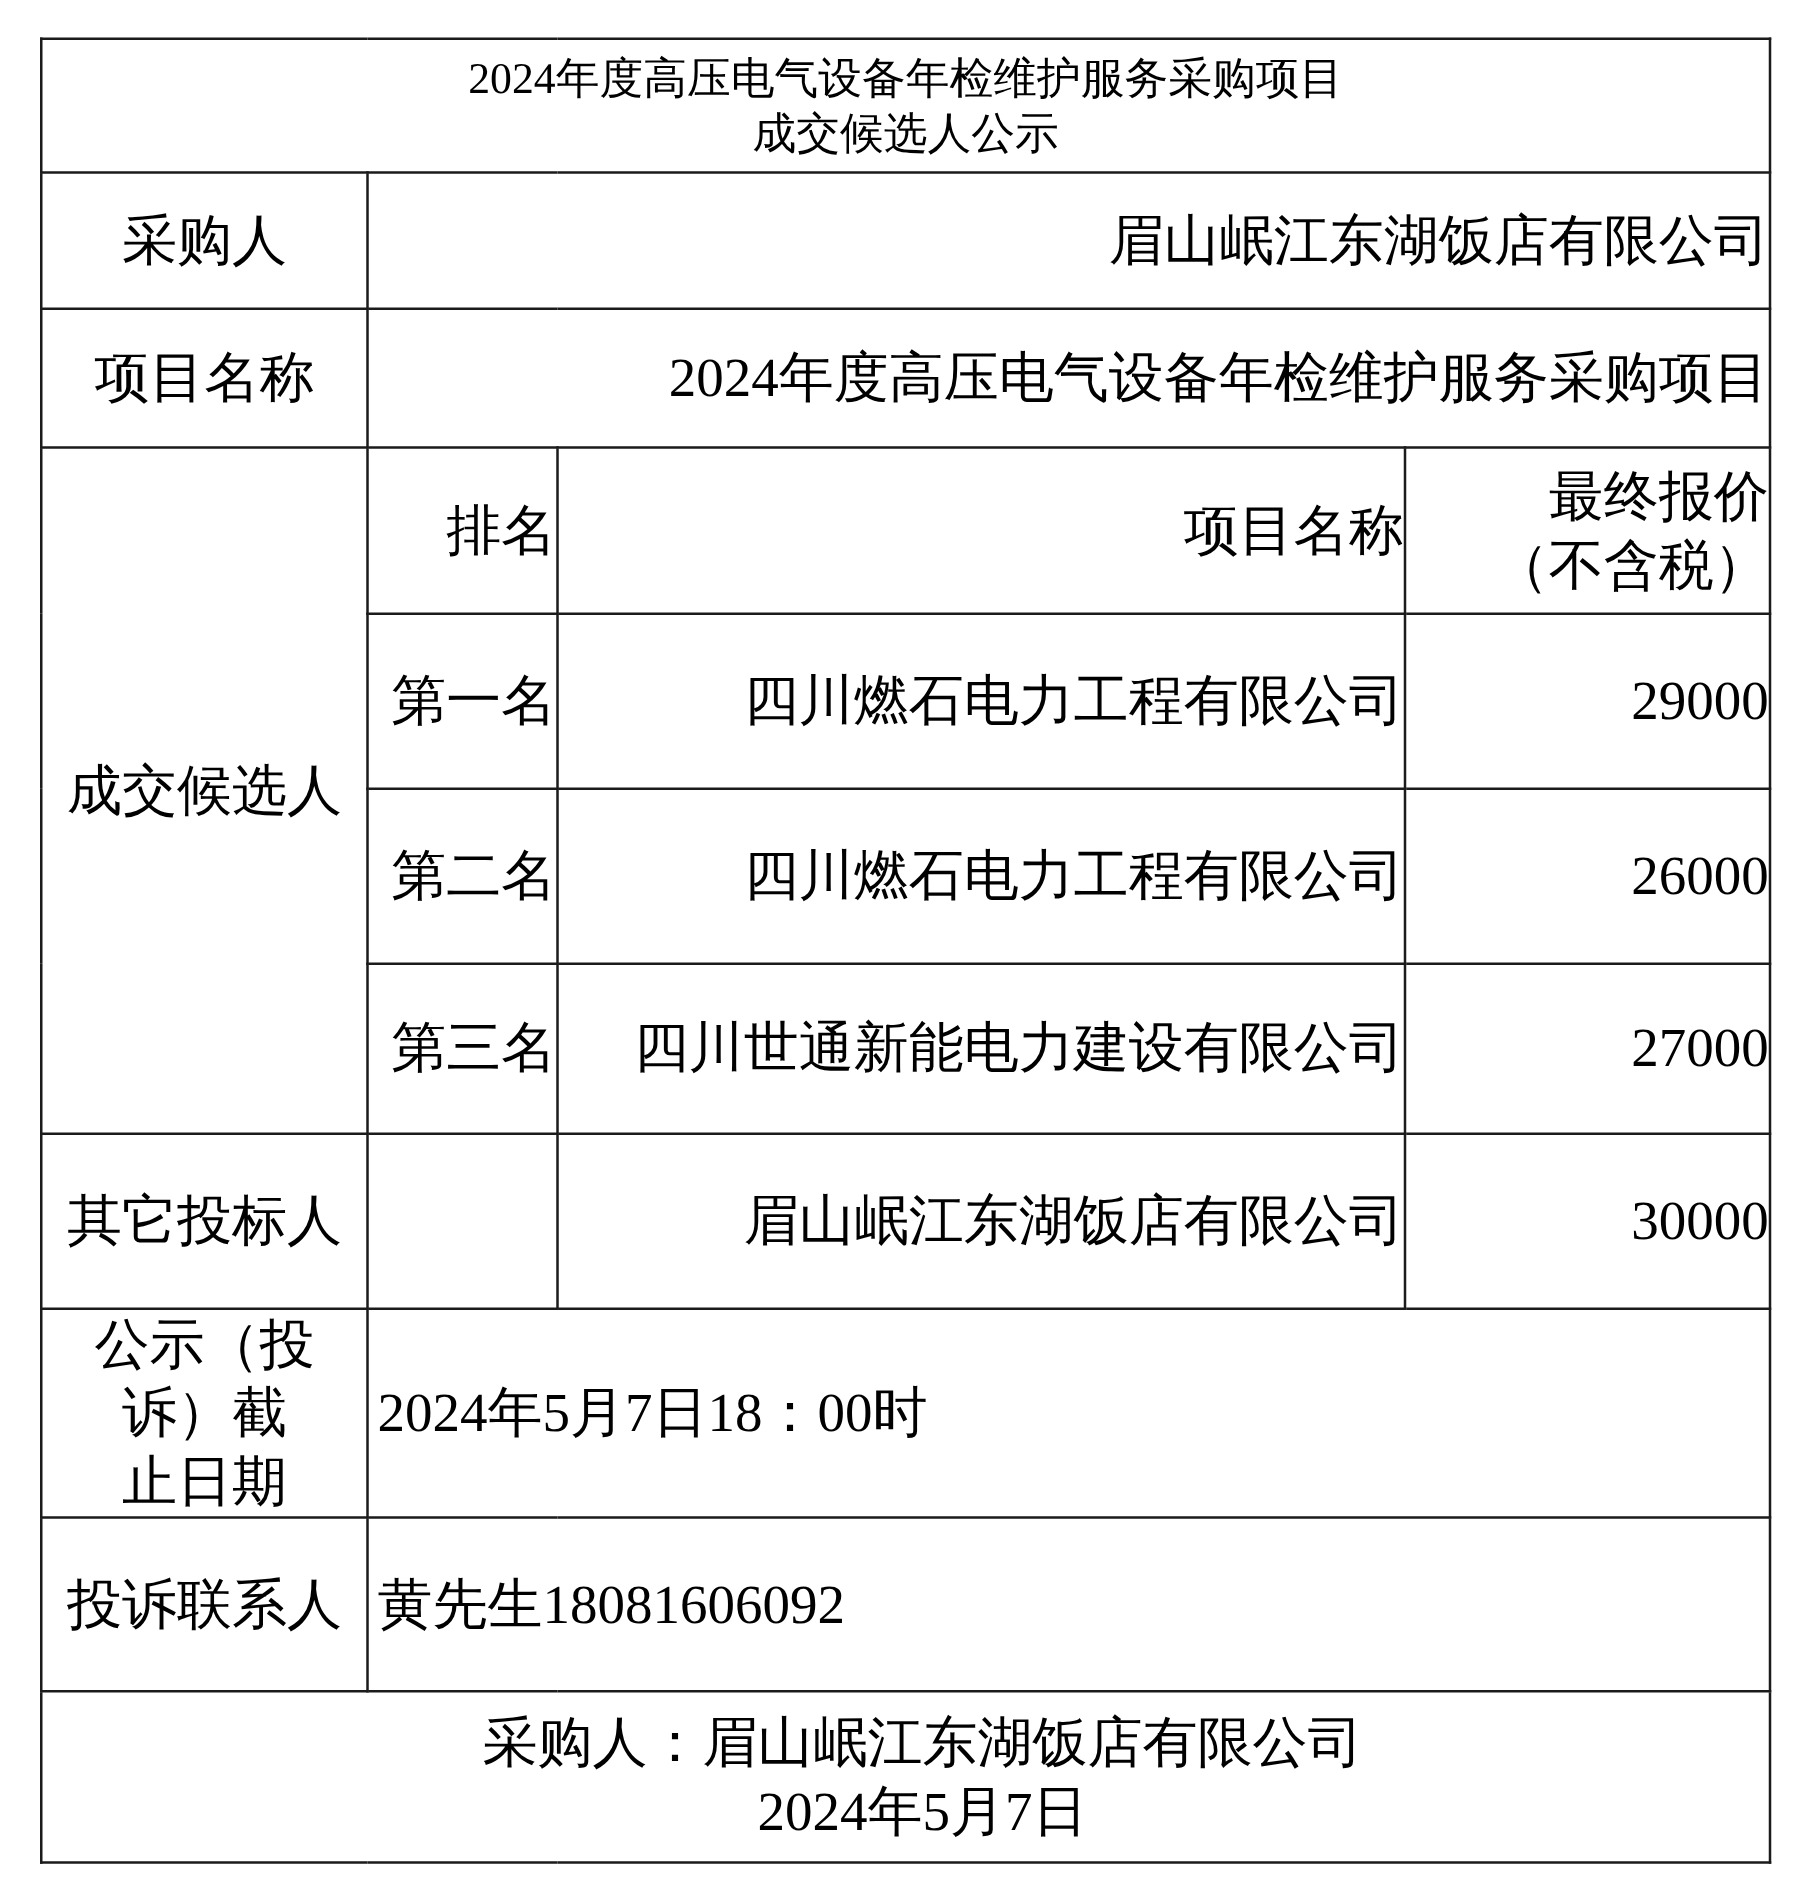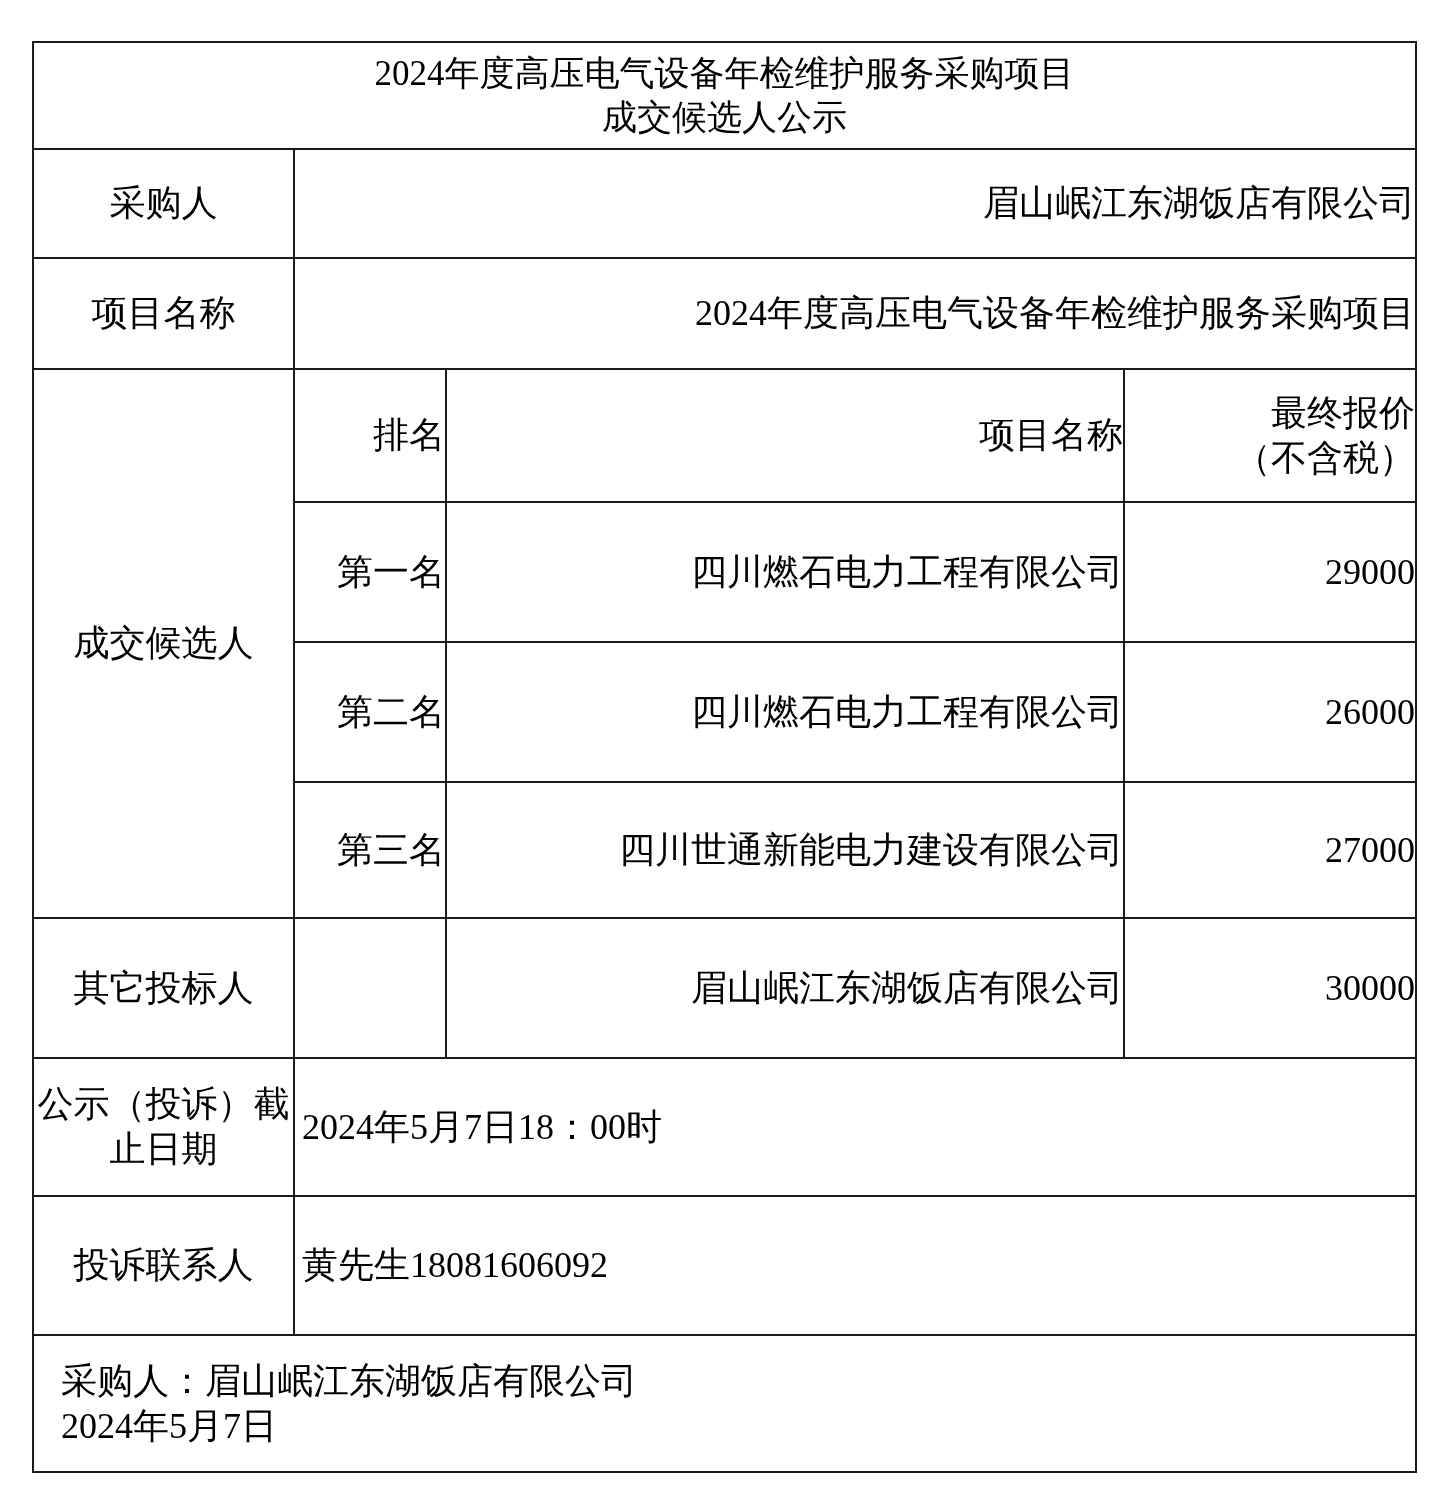--- a/index.html
+++ b/index.html
@@ -10,29 +10,29 @@
   body {
     width: 1448px;
     height: 1502px;
     position: relative;
     font-family: "Liberation Serif", "DejaVu Serif", serif;
     color: #000000;
   }
   table.doc {
     position: absolute;
     left: 32px;
-    top: 41px;
+    top: 30px;
     width: 1383px;
     border-collapse: collapse;
     table-layout: fixed;
   }
   table.doc td {
     border: 2px solid #1b1b1b;
     vertical-align: middle;
-    font-size: 36px;
+    font-size: 44px;
     line-height: 1.35;
     padding: 0;
     overflow: hidden;
   }
   col.c1 { width: 261px; }
   col.c2 { width: 152px; }
   col.c3 { width: 678px; }
   col.c4 { width: 292px; }
 
   .center { text-align: right; }
@@ -42,21 +42,21 @@
   tr.r-title  td { height: 105px; text-align: center; font-size: 35px; line-height: 1.22; }
   tr.r-purchaser td { height: 107px; }
   tr.r-project   td { height: 109px; border-radius: 14px; }
   tr.r-header    td { height: 131px; }
   tr.r-cand1     td { height: 138px; }
   tr.r-cand2     td { height: 138px; }
   tr.r-cand3     td { height: 134px; }
   tr.r-other     td { height: 138px; }
   tr.r-deadline  td { height: 136px; }
   tr.r-contact   td { height: 137px; }
-  tr.r-footer    td { height: 135px; line-height: 1.5; padding-left: 27px; }
+  tr.r-footer    td { height: 135px; text-align: center; line-height: 1.5; padding-left: 27px; }
 
   .two-line div { line-height: 1.25; }
 </style>
 </head>
 <body>
 
 <table class="doc">
   <colgroup>
     <col class="c1">
       <col class="c2">

